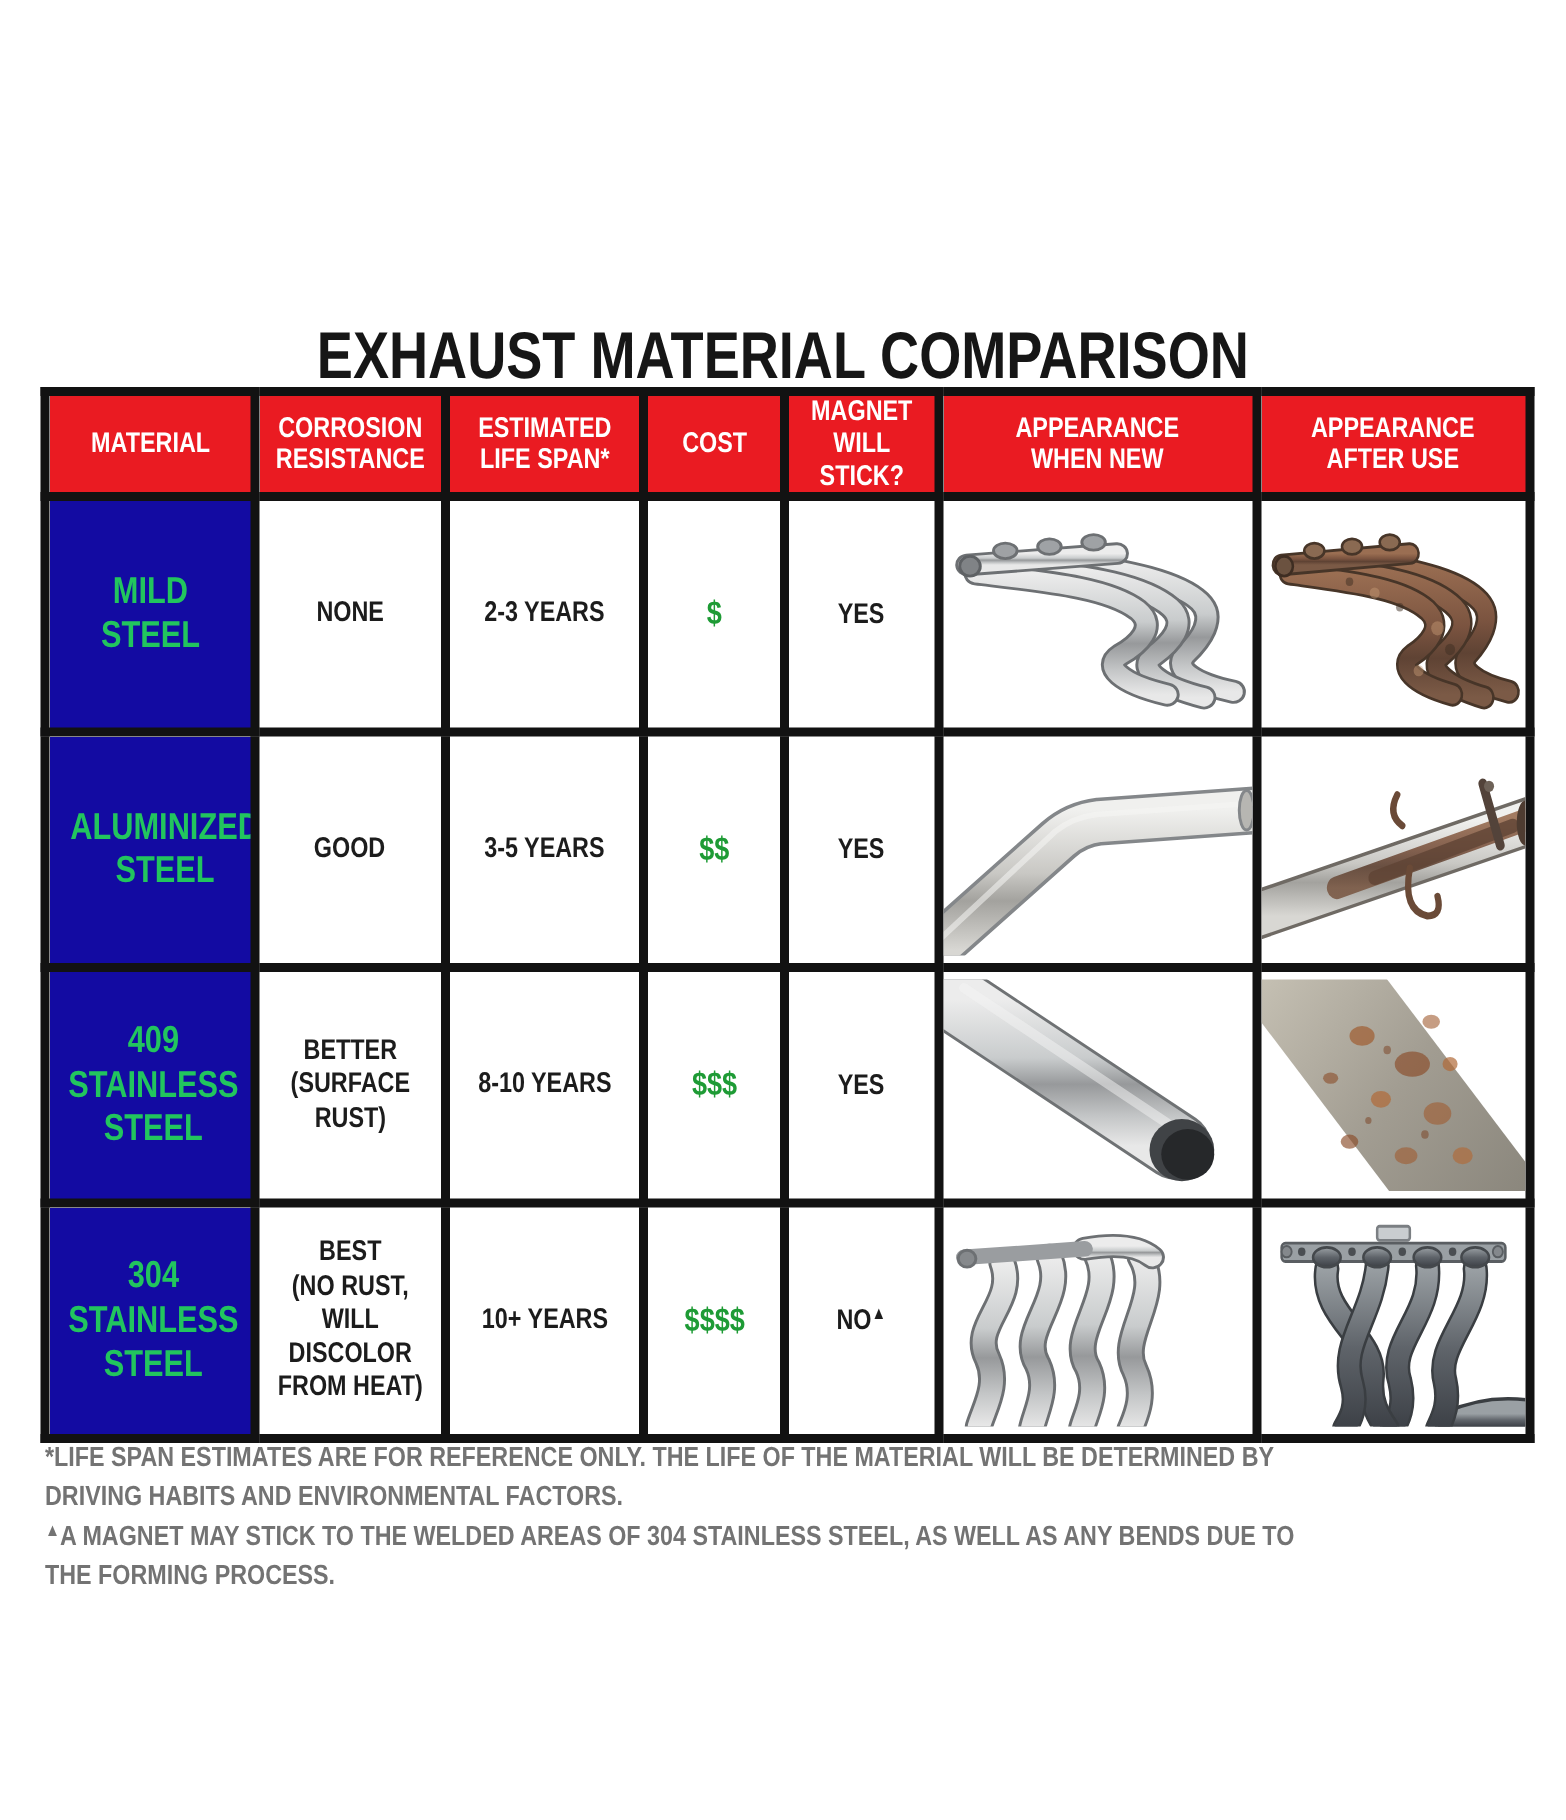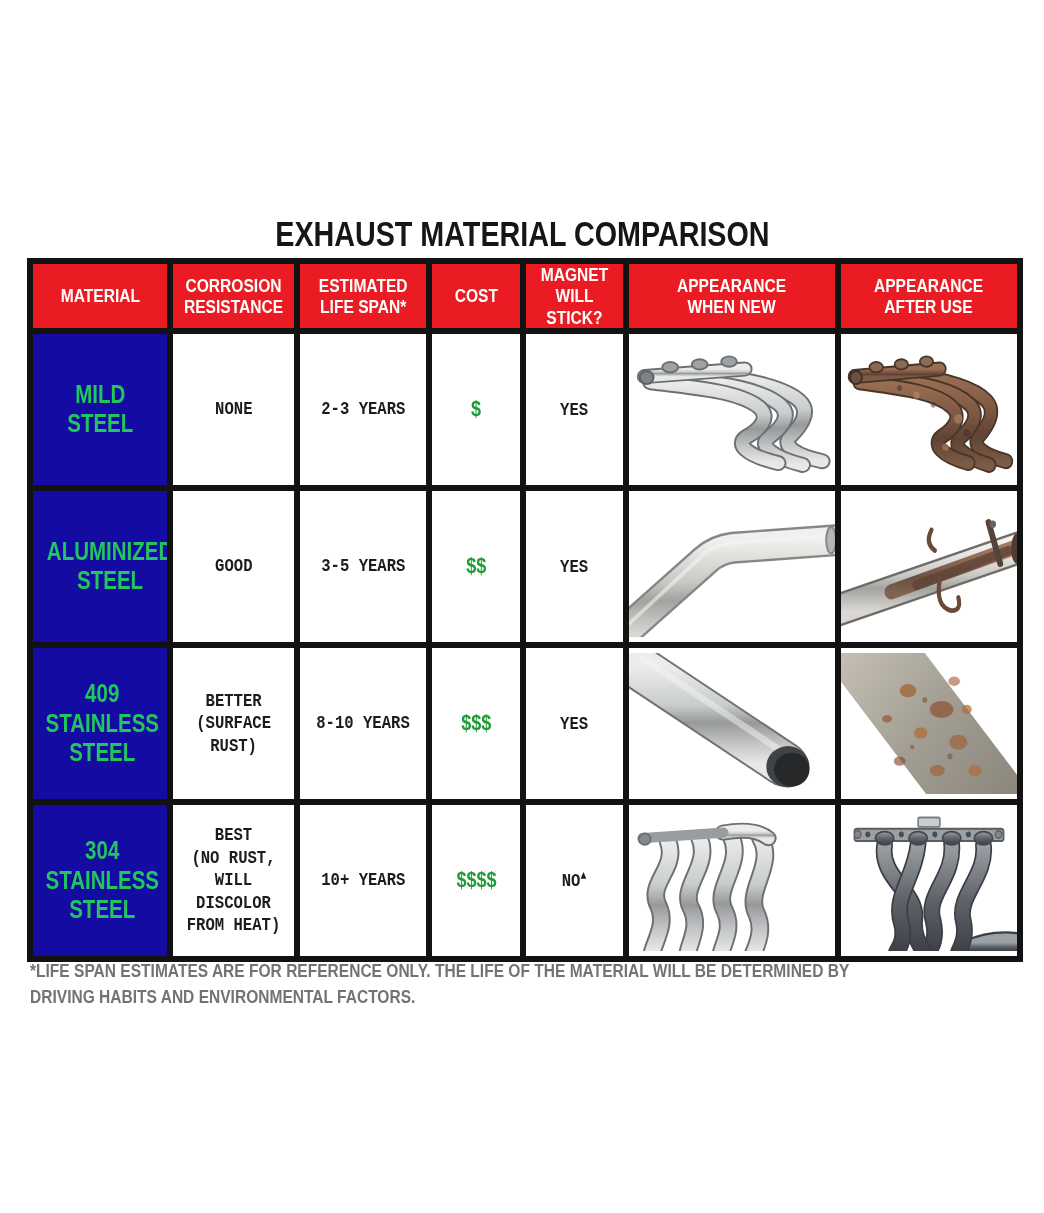--- a/index.html
+++ b/index.html
@@ -7,21 +7,21 @@
   body {
     width: 1044px; height: 1213px;
     background: #ffffff;
     font-family: "Liberation Sans", sans-serif;
     position: relative;
     overflow: hidden;
   }
   .title {
     position: absolute; top: 216px; left: 0; width: 1044px;
     text-align: center;
-    font-size: 35px; font-weight: 700; color: #161616;
+    font-size: 44px; font-weight: 700; color: #161616;
     line-height: 1;
   }
   .sqz {
     display: inline-block;
     transform: scaleX(0.82);
     transform-origin: center center;
     white-space: pre-line;
     font-weight: 700;
   }
   .tablewrap { position: absolute; left: 27px; top: 258px; width: 990px; height: 695px; }
@@ -38,21 +38,21 @@
   tr.hdr { height: 67px; }
   tr.datarow { height: 157px; }
   th.hcell {
     background: #ea1b22; color: #ffffff;
     font-size: 19px; line-height: 1.12; font-weight: 700;
   }
   td.material {
     background: #130ba2; color: #22c55e;
     font-size: 25px; line-height: 1.18; font-weight: 700;
   }
-  td.body { color: #1c1c1c; font-size: 19px; font-weight: 700; line-height: 1.18; font-family: Liberation Mono, monospace; }
+  td.body { color: #1c1c1c; font-size: 19px; font-weight: 700; line-height: 1.18; }
   td.cost { color: #1e9b35; font-size: 22px; font-weight: 700; }
   td.photo { background: #ffffff; padding: 2px; }
   .ph { display: block; width: 100%; height: 141px; }
   .tri { font-size: 12px; vertical-align: 7px; letter-spacing: 0; }
   .foot {
     position: absolute; left: 30px; top: 958px; width: 1010px;
     color: #737373; font-size: 18.5px; font-weight: 700; line-height: 1.42;
   }
   .fline { display: block; }
   .fline .sqz { transform: scaleX(0.84); transform-origin: left center; white-space: normal; }
@@ -312,13 +312,14 @@
           </svg>
         </td>
       </tr>
 
     </tbody>
   </table>
 </div>
 
 <div class="foot">
   <span class="fline"><span class="sqz">*LIFE SPAN ESTIMATES ARE FOR REFERENCE ONLY. THE LIFE OF THE MATERIAL WILL BE DETERMINED BY DRIVING HABITS AND ENVIRONMENTAL FACTORS.</span></span>
+  <span class="fline"><span class="sqz"><sup class="fmark">▲</sup><span>A MAGNET MAY STICK TO THE WELDED AREAS OF 304 STAINLESS STEEL, AS WELL AS ANY BENDS DUE TO THE FORMING PROCESS.</span></span></span>
 </div>
 
 </body></html>

